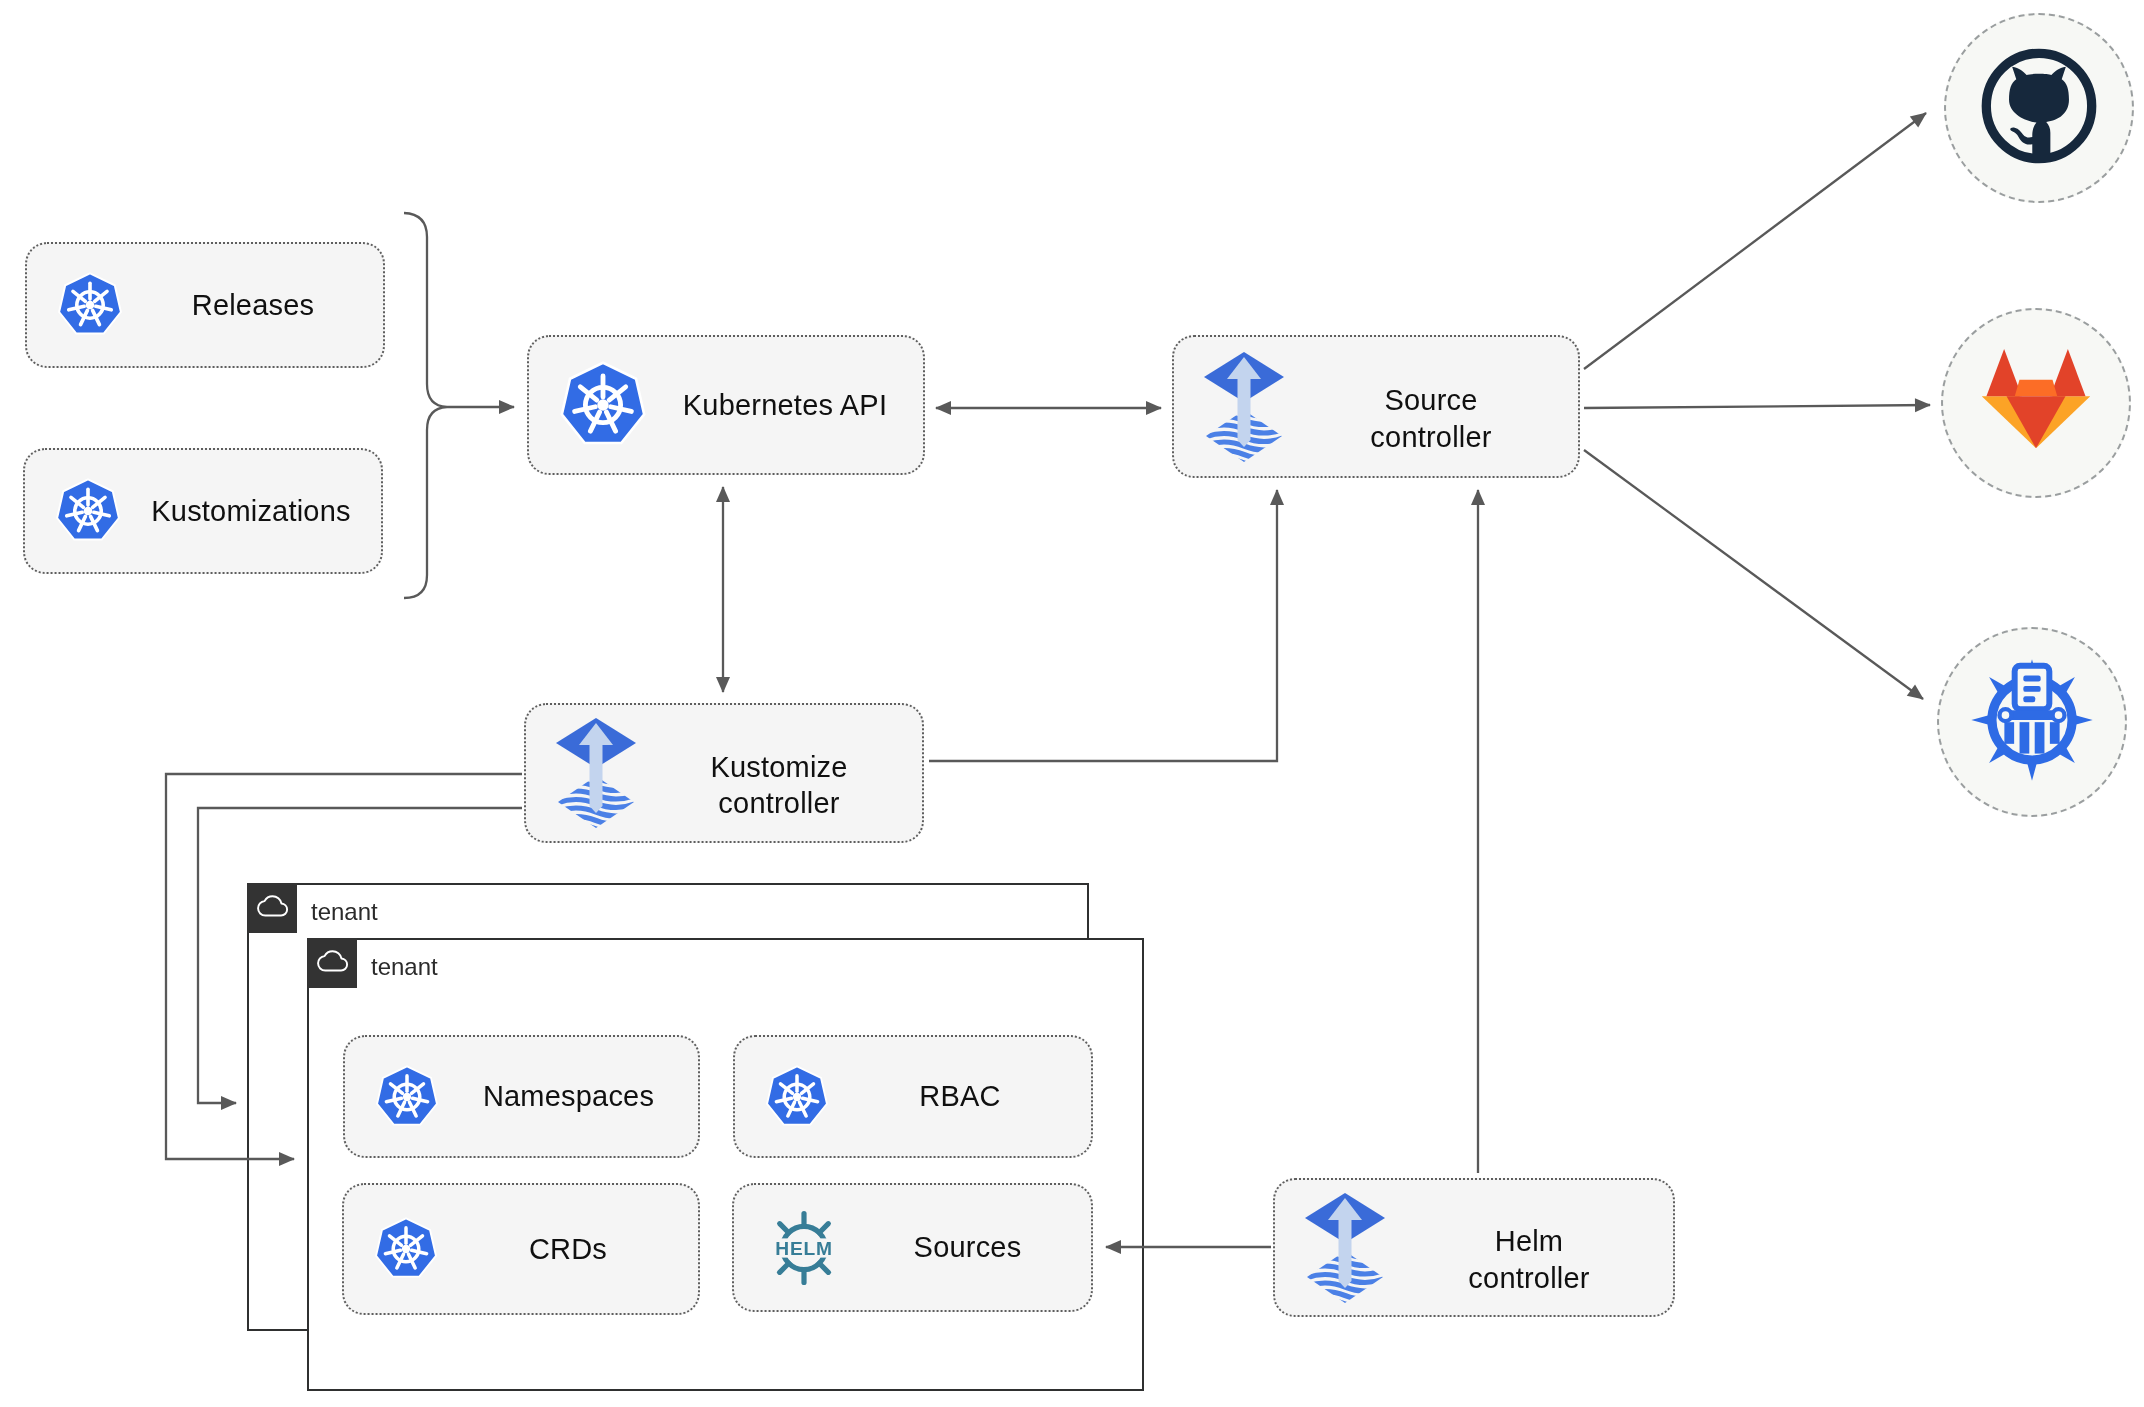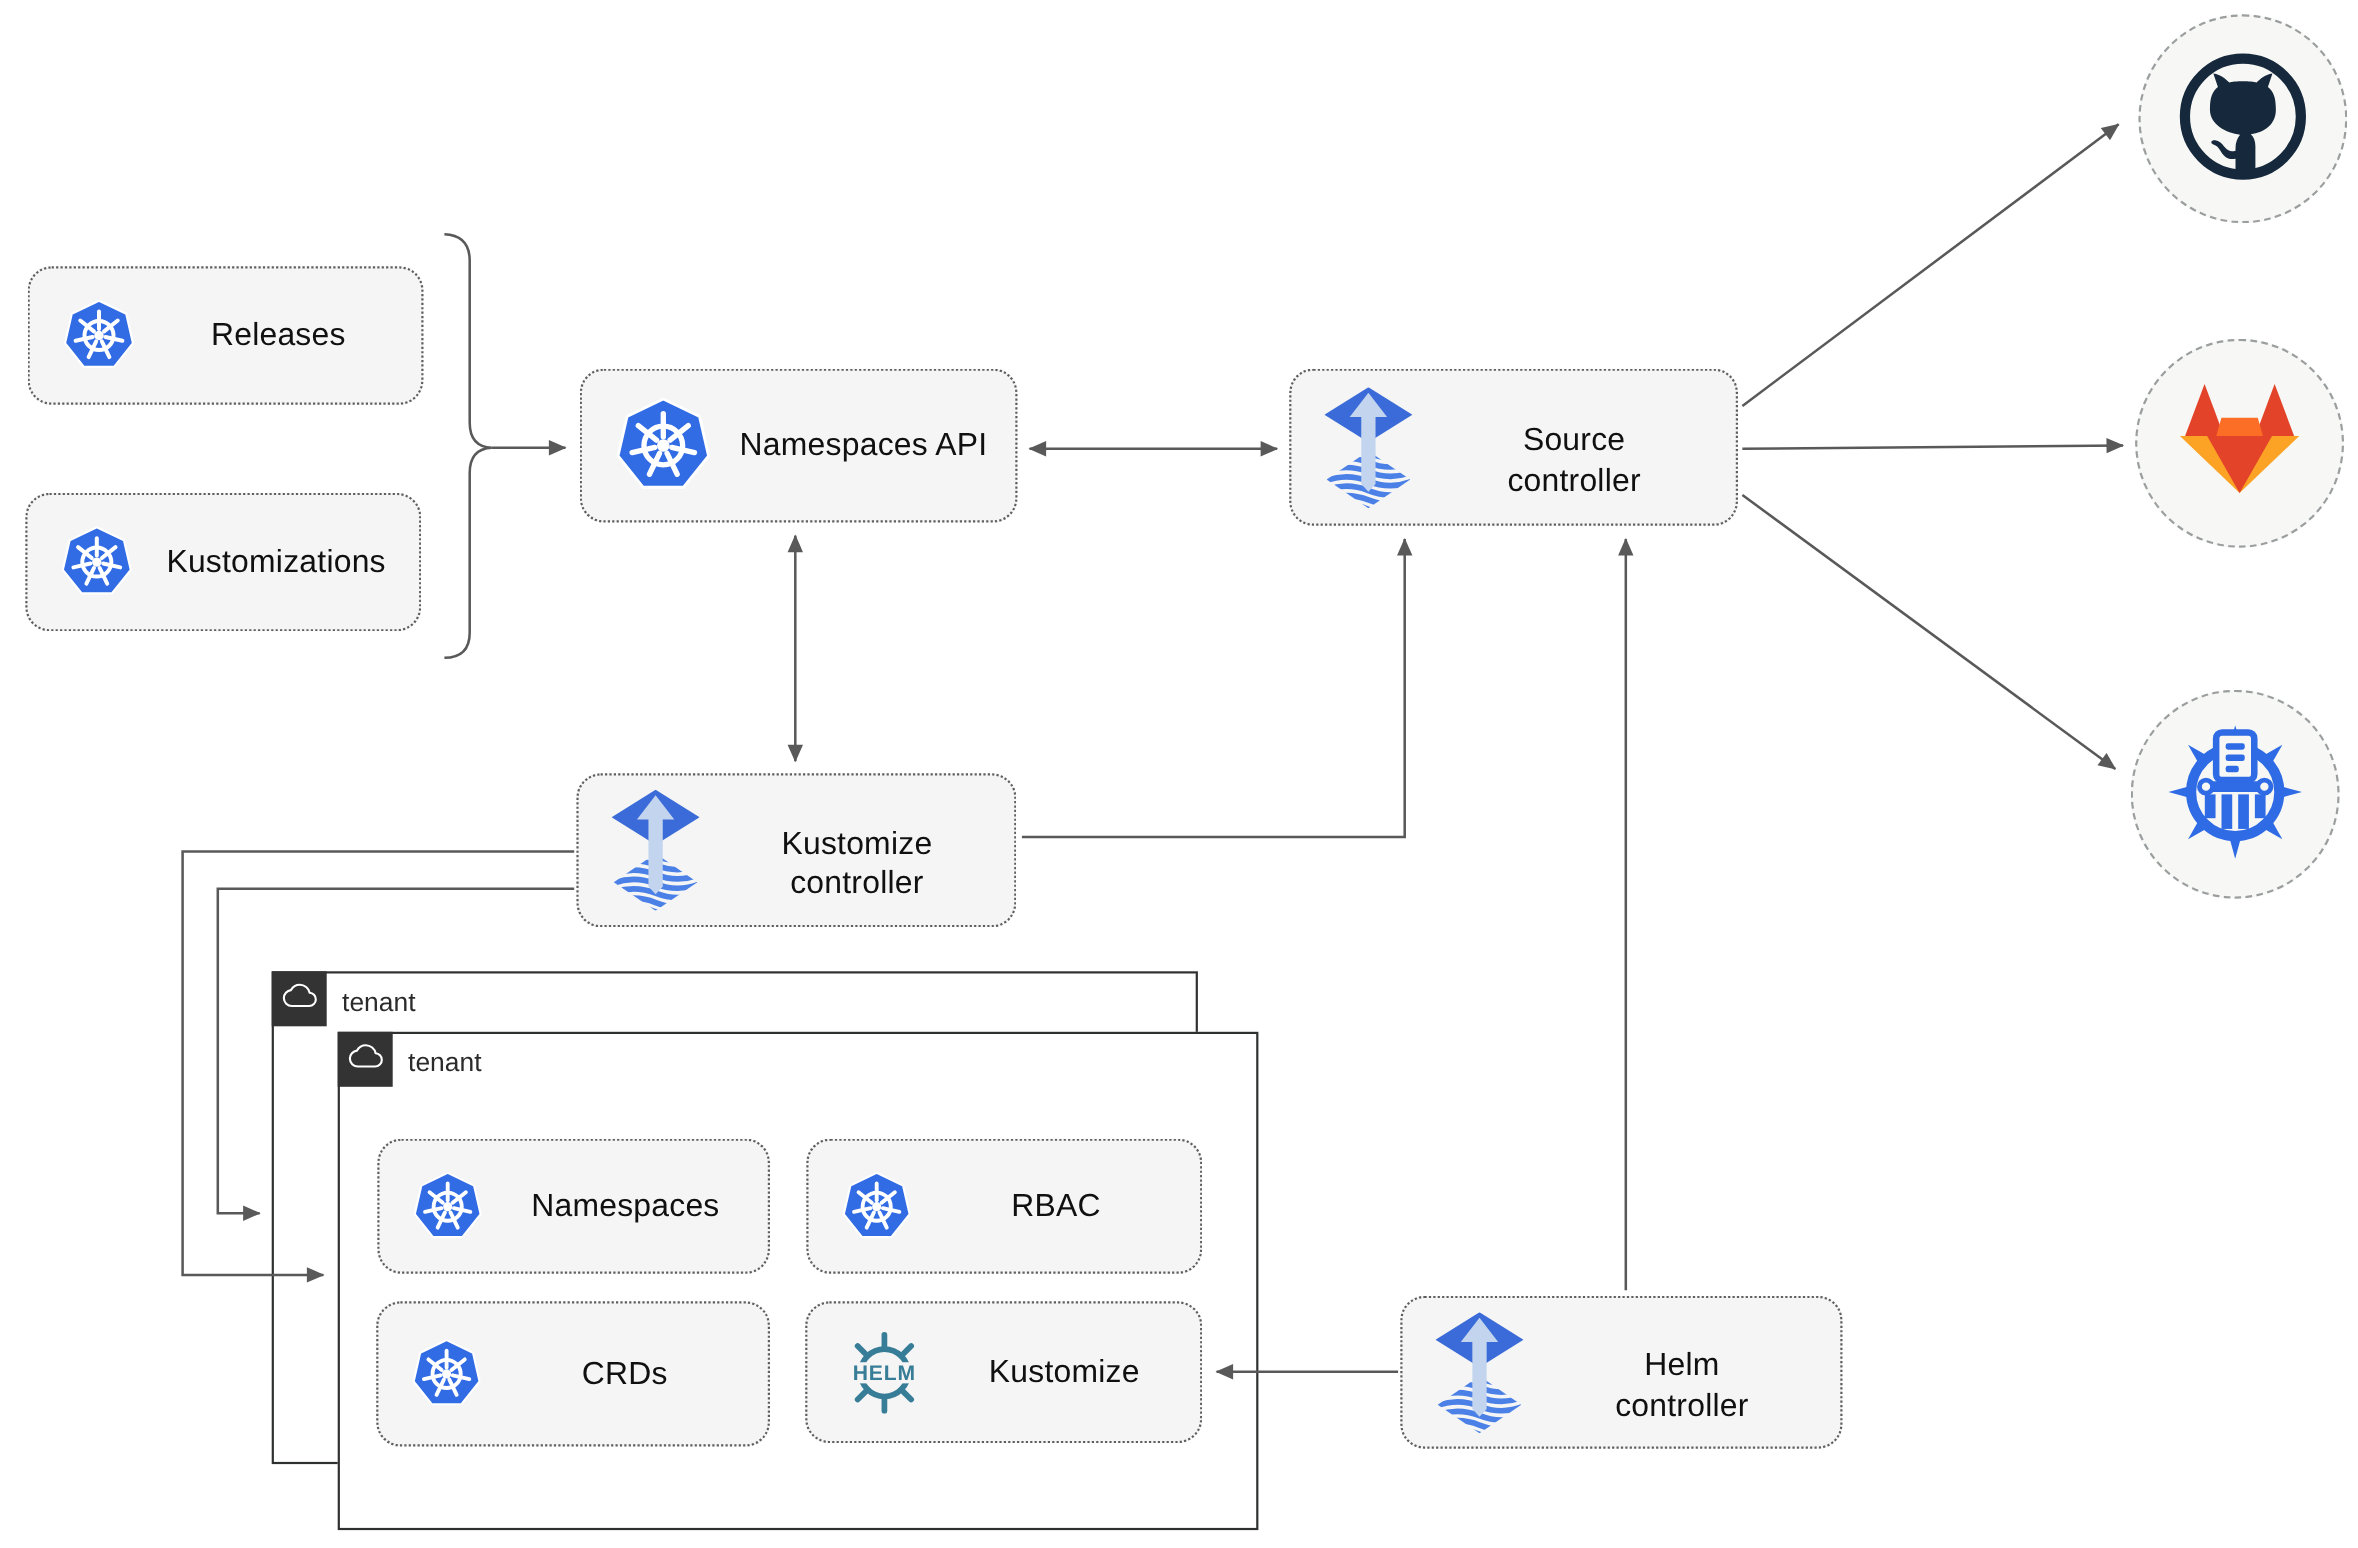--- a/index.html
+++ b/index.html
@@ -128,21 +128,21 @@
           <line x1="58.8" y1="52" x2="82.2" y2="57.3"></line>
             <line x1="53.9" y1="58.1" x2="64.3" y2="79.7"></line>
           <line x1="46.1" y1="58.1" x2="35.7" y2="79.7"></line>
             <line x1="41.2" y1="52" x2="17.8" y2="57.3"></line>
           <line x1="43" y1="44.4" x2="24.2" y2="29.4"></line>
         </g>
         <circle cx="50" cy="50" r="6.5" fill="#ffffff"></circle>
       </svg>
     </span>
     <span class="labelwrap">
-        <span class="label">Namespaces API</span>
+        <span class="label">Kubernetes API</span>
       </span>
   </div>
 
   <div class="node" style="left:1172px;top:335px;width:408px;height:143px">
     <span class="icon">
       <svg viewBox="0 0 80 110" width="80" height="110">
         <polygon points="40,0 80,25 40,50 0,25" fill="#3a6bd8"></polygon>
         <g clip-path="url(#fluxwave)" stroke="#4b80e6" stroke-width="5.2" fill="none">
           <path d="M 0 60 q 20 -8 40 0 t 40 0"></path>
             <path d="M 0 68.5 q 20 -8 40 0 t 40 0"></path>
@@ -281,21 +281,21 @@
           <line x1="19.1" y1="-19.1" x2="30.4" y2="-30.4"></line>
             <line x1="-19.1" y1="-19.1" x2="-30.4" y2="-30.4"></line>
           <line x1="19.1" y1="19.1" x2="30.4" y2="30.4"></line>
             <line x1="-19.1" y1="19.1" x2="-30.4" y2="30.4"></line>
         </g>
         <rect x="-50" y="-12" width="100" height="24" fill="#f5f5f5"></rect>
         <text x="0" y="8.5" text-anchor="middle" font-size="24" font-weight="bold" letter-spacing="1" fill="#377d97" font-family="Liberation Sans, sans-serif">HELM</text>
       </svg>
     </span>
     <span class="labelwrap">
-        <span class="label">Kustomize</span>
+        <span class="label">Sources</span>
       </span>
   </div>
 
   <div class="remote" style="left:1944px;top:13px;width:190px;height:190px">
     <span>
       <svg viewBox="-60 -60 120 120" width="124" height="124">
         <circle r="51" fill="none" stroke="#16283c" stroke-width="9"></circle>
         <path fill="#16283c" d="M -29 -6 C -29 -17 -27 -22 -22 -26 L -26 -38 C -19 -37 -15 -33 -12 -30 C -8 -31.5 8 -31.5 12 -30 C 15 -33 19 -37 26 -38 L 22 -26 C 27 -22 29 -17 29 -6 C 29 7 19 14 7 15.5 C 9.5 18 11 21.5 11 26 L 11 47 L -6.5 47 L -6.5 37 C -13 38.5 -17 35 -19.5 30.5 C -21.5 27 -23 25.5 -26 24.5 C -29.5 23 -27.5 20 -23.5 21 C -19.5 22 -17.5 25 -15.5 27.5 C -13 30.5 -10 31 -6.5 30 L -6.5 28 C -6.5 23 -5 19 -2.5 16 C -14.5 14.5 -29 7 -29 -6 Z"></path>
       </svg>
     </span>

